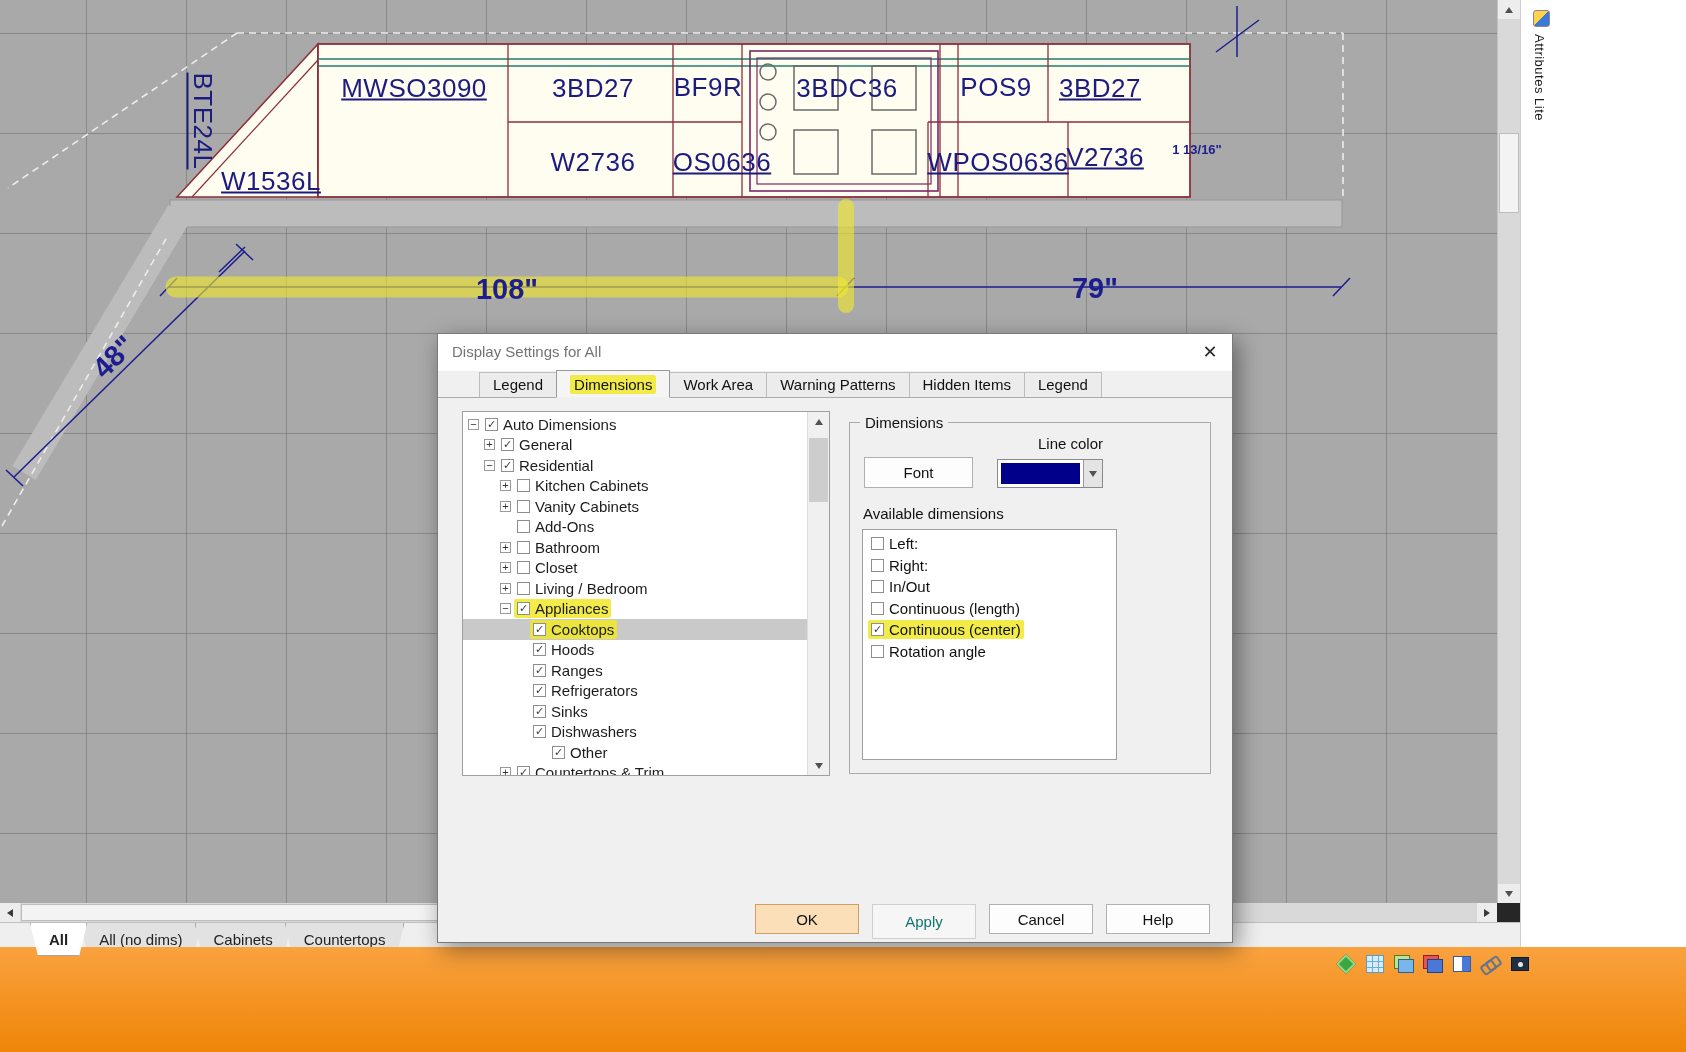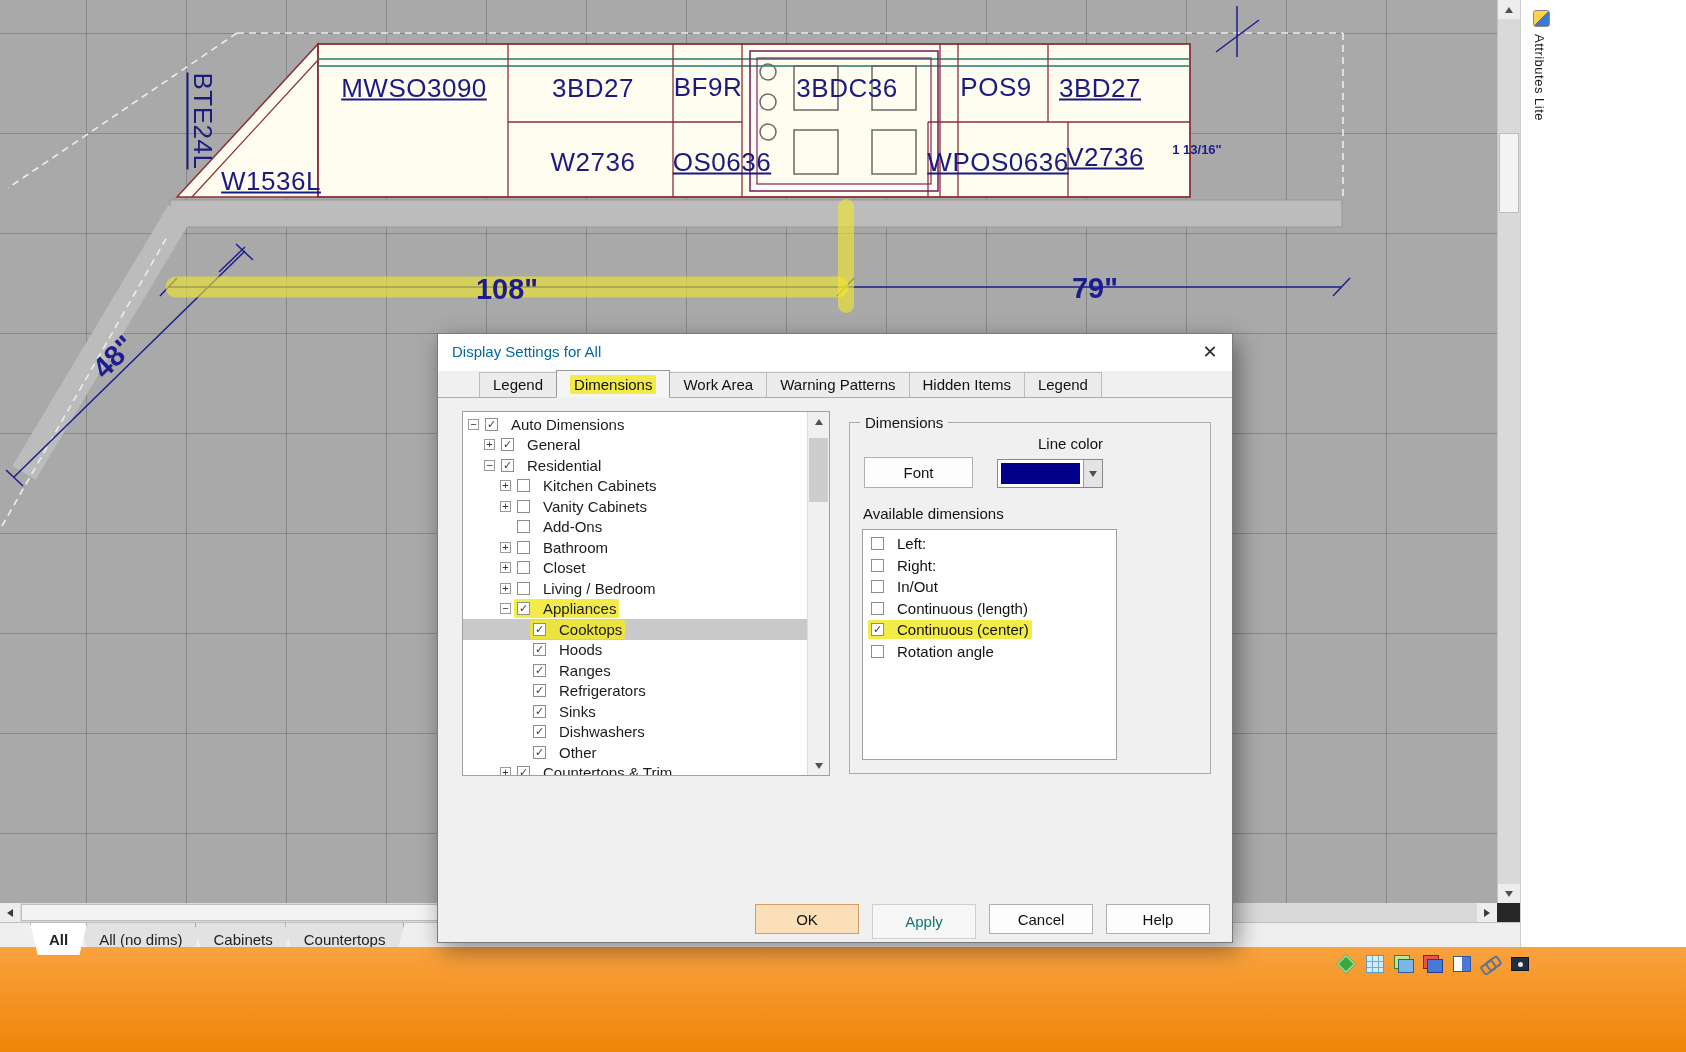--- a/index.html
+++ b/index.html
@@ -18,39 +18,39 @@
   .clabel.u{text-decoration:underline}
   .clabel.vert{writing-mode:vertical-rl}
   .dimtext{position:absolute;transform:translate(-50%,-50%);font-weight:bold;font-size:29px;color:#1d1d8f;white-space:nowrap;z-index:3}
   .dimtext.rot48{transform:translate(-50%,-50%) rotate(-45deg)}
   .dimsmall{position:absolute;transform:translate(-50%,-50%);font-size:13px;font-weight:bold;color:#1d1d8f;white-space:nowrap;z-index:3}
 
   
   .dialog{position:absolute;left:437px;top:333px;width:796px;height:610px;background:#f0f0f0;
     border:1px solid #7a7a7a;box-shadow:5px 7px 22px rgba(0,0,0,.42);z-index:40;font-size:15px;color:#111}
   .dlg-head{position:absolute;left:0;top:0;right:0;height:37px;background:#fff}
-  .dlg-title{position:absolute;left:14px;top:9px;font-size:15px;color:#0369a1}
+  .dlg-title{position:absolute;left:14px;top:9px;font-size:15px;color:#737373}
   .dlg-close{position:absolute;right:8px;top:4px;width:28px;height:28px;display:flex;align-items:center;justify-content:center;font-size:18px;color:#2d2d2d;cursor:default}
   .dlg-tabs{position:absolute;top:37px;left:0;right:0;height:27px;display:flex;align-items:flex-end;padding-left:41px;border-bottom:1px solid #ababab;background:#f0f0f0}
   .dtab{padding:3px 13px 4px;font-size:15px;background:#ececec;border:1px solid #bdbdbd;border-bottom:none;margin-right:-1px;position:relative;white-space:nowrap}
   .dtab.sel{background:#f5f5f5;z-index:2;padding-top:5px;margin-bottom:-1px;border-color:#999;border-bottom:1px solid #f0f0f0}
   .tab-scroll{position:absolute;top:44px;width:14px;height:14px;display:flex;align-items:center;justify-content:center}
   .tab-scroll.l{left:6px}.tab-scroll.r{right:6px}
 
   .hl{background:rgba(240,232,40,.85);border-radius:2px;padding:1px 4px}
 
   .tree-panel{position:absolute;left:24px;top:77px;width:368px;height:365px;background:#fff;border:1px solid #9f9f9f;overflow:hidden}
   .tree-rows{position:absolute;left:0;top:2px;right:22px;bottom:0;overflow:hidden}
   .trow{display:flex;align-items:center;height:20.5px;font-size:15px;color:#1c1c1c;white-space:nowrap}
   .trow.sel{background:#c9c9c9}
   .exp{width:11px;height:11px;border:1px solid #9a9a9a;background:#fff;display:inline-flex;align-items:center;justify-content:center;font-size:11px;line-height:1;color:#333;flex:none;margin-right:3px}
   .exp.blank{border-color:transparent;background:transparent}
   .cb{width:13px;height:13px;border:1px solid #8e8e8e;background:#fff;display:inline-flex;align-items:center;justify-content:center;flex:none;font-size:11px;color:#3c3c3c;line-height:1}
   .cb.on::after{content:"✓"}
-  .cbl{display:inline-flex;align-items:center;gap:13px;padding:1px 3px}
+  .cbl{display:inline-flex;align-items:center;gap:5px;padding:1px 3px}
   .tree-sb{position:absolute;right:0;top:0;bottom:0;width:22px;background:#f0f0f0;border-left:1px solid #dcdcdc}
   .tree-sb .thumb{position:absolute;left:1px;right:1px;top:26px;height:64px;background:#cdcdcd}
   .sb-btn{position:absolute;left:0;width:100%;height:19px;display:flex;align-items:center;justify-content:center}
   .tri{width:0;height:0}
   .tri.up{border-left:4px solid transparent;border-right:4px solid transparent;border-bottom:6px solid #515151}
   .tri.down{border-left:4px solid transparent;border-right:4px solid transparent;border-top:6px solid #515151}
   .tri.left{border-top:4px solid transparent;border-bottom:4px solid transparent;border-right:6px solid #3a3a3a}
   .tri.right{border-top:4px solid transparent;border-bottom:4px solid transparent;border-left:6px solid #3a3a3a}
 
   .grp{position:absolute;border:1px solid #aaa}
@@ -330,21 +330,21 @@
               <span>Sinks</span>
             </span>
           </div>
           <div class="trow" style="padding-left: 53px;">
             <span class="exp blank"></span>
             <span class="cbl">
               <span class="cb on"></span>
               <span>Dishwashers</span>
             </span>
           </div>
-          <div class="trow" style="padding-left: 53px;">
+          <div class="trow" style="padding-left: 53px; margin-left: 19px;">
             <span class="exp blank"></span>
             <span class="cbl">
               <span class="cb on"></span>
               <span>Other</span>
             </span>
           </div>
           <div class="trow" style="padding-left: 37px;">
             <span class="exp">+</span>
             <span class="cbl">
               <span class="cb on"></span>

